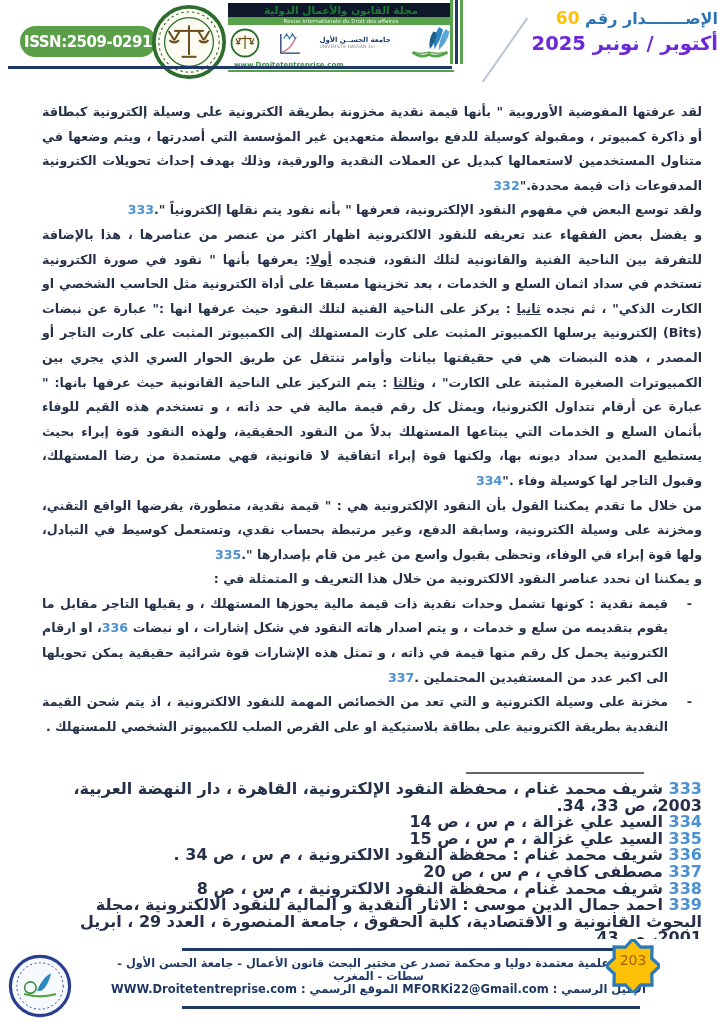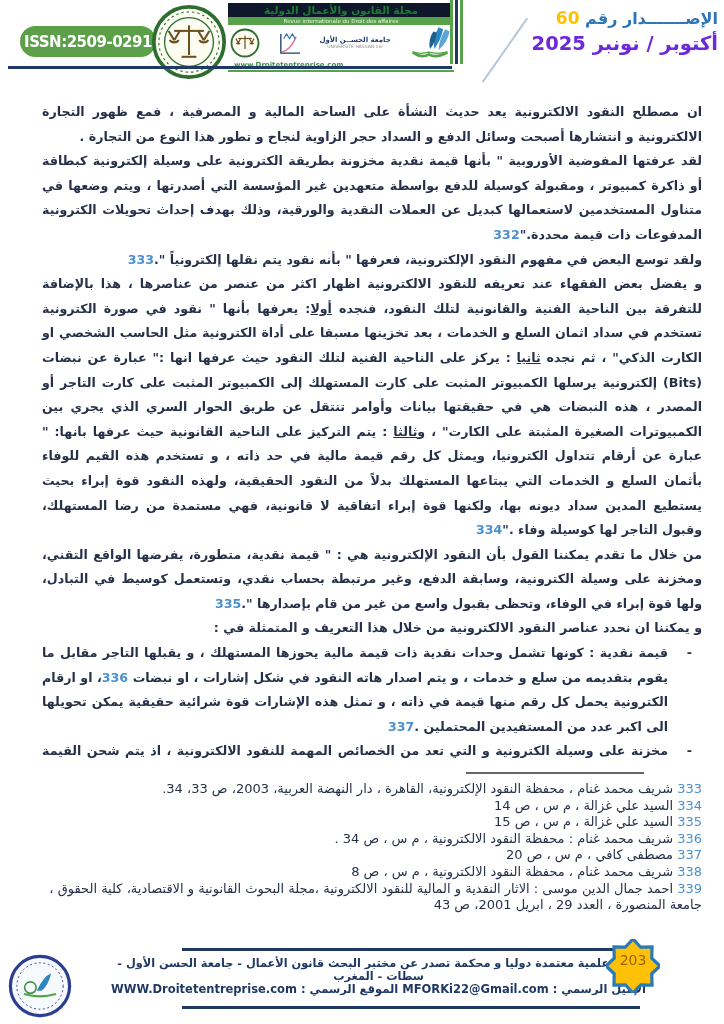--- a/index.html
+++ b/index.html
@@ -16,21 +16,21 @@
   .issn-pill{position:absolute;left:20px;top:26px;width:136px;height:31px;background:var(--green);
     border-radius:16px;display:flex;align-items:center;justify-content:center;
     color:#fff;font-weight:bold;font-size:15px;letter-spacing:-0.5px;}
   .hdr-rule{position:absolute;left:8px;top:66px;width:444px;height:3px;background:var(--navy);}
   .seal{position:absolute;left:152px;top:5px;width:74px;height:74px;}
   .banner{position:absolute;left:228px;top:3px;width:226px;height:66px;background:#fff;}
   .b-title{background:#0f172a;color:#1e7a34;font-weight:bold;font-size:10.5px;text-align:center;
     padding:1px 0;direction:rtl;line-height:12px;}
   .b-sub{background:#58a24c;color:#e4f3d8;font-size:5.5px;text-align:center;line-height:8px;}
   .b-main{display:flex;align-items:center;justify-content:space-between;height:36px;padding:0 2px;}
-  .univ{text-align:center;direction:rtl;}
+  .univ{text-align:left;direction:rtl;}
   .univ-name{color:#1c3d6e;font-size:7px;font-weight:bold;line-height:8px;}
   .univ-sub{color:#8a8a8a;font-size:4.5px;line-height:6px;}
   .b-url{color:#3f9142;font-weight:bold;font-size:7px;text-align:left;padding-left:6px;
     border-bottom:2.5px solid #58a24c;line-height:9px;}
   .vsep{position:absolute;left:450px;top:0;width:13px;height:64px;
     background:linear-gradient(to right,#58a24c 0 3px,#fff 3px 5px,var(--navy) 5px 8px,#fff 8px 10px,#58a24c 10px 13px);}
   .issue{position:absolute;right:6px;top:7px;direction:rtl;text-align:right;}
   .issue-l1{color:var(--tblue);font-weight:bold;font-size:16px;line-height:22px;}
   .issue-num{color:var(--gold);unicode-bidi:isolate;font-size:17px;}
   .issue-date{color:#6d28d9;font-weight:bold;font-size:19.5px;line-height:26px;margin-top:1px;}
@@ -42,21 +42,21 @@
   .para{text-align:justify;text-align-last:right;}
   .para.bullet{position:relative;padding-right:34px;}
   .dash{position:absolute;right:10px;top:0;}
   .run-ref{color:var(--ref);unicode-bidi:isolate;}
   .run-u{text-decoration:underline;}
 
   
   .fnsec{direction:rtl;padding:0 22px 0 42px;}
   .fn-sep{width:178px;height:2px;background:#666;margin:8px 58px 7px auto;}
   .fns{height:158px;overflow:hidden;}
-  .fn{font-size:13px;line-height:16.6px;font-weight:normal;color:var(--text);text-align:right;}
+  .fn{font-size:16px;line-height:16.6px;font-weight:bold;color:var(--text);text-align:right;}
   .fn-ltr{font-weight:normal;font-size:9.7px;}
   .fn-num{color:var(--ref);unicode-bidi:isolate;}
 
   
   .ftr{position:absolute;left:0;top:938px;width:724px;height:86px;}
   .ftr-line{position:absolute;left:182px;width:458px;height:3px;background:var(--navy);}
   .ftr-line.top{top:10px;} .ftr-line.bottom{top:68px;}
   .ftr-t1{position:absolute;left:105px;right:72px;top:19px;text-align:center;direction:rtl;
     font-size:11.3px;font-weight:bold;color:var(--navy);}
   .ftr-t2{position:absolute;left:105px;right:72px;top:44px;text-align:center;direction:rtl;
@@ -134,21 +134,20 @@
         <span>الإصـــــــدار رقم</span>
         <span class="issue-num">60</span>
       </div>
       <div class="issue-date">أكتوبر / نونبر 2025</div>
     </div>
 
     <div class="hdr-rule"></div>
   </header>
 
   <main class="article">
-      <div class="para"><span>ان مصطلح النقود الالكترونية يعد حديث النشأة على الساحة المالية و المصرفية ، فمع ظهور التجارة الالكترونية و انتشارها أصبحت وسائل الدفع و السداد حجر الزاوية لنجاح و تطور هذا النوع من التجارة .</span></div>
       <div class="para"><span>لقد عرفتها المفوضية الأوروبية " بأنها قيمة نقدية مخزونة بطريقة الكترونية على وسيلة إلكترونية كبطاقة أو ذاكرة كمبيوتر ، ومقبولة كوسيلة للدفع بواسطة متعهدين غير المؤسسة التي أصدرتها ، ويتم وضعها في متناول المستخدمين لاستعمالها كبديل عن العملات النقدية والورقية، وذلك بهدف إحداث تحويلات الكترونية المدفوعات ذات قيمة محددة."</span><span class="run-ref">332</span></div>
       <div class="para"><span>ولقد توسع البعض في مفهوم النقود الإلكترونية، فعرفها " بأنه نقود يتم نقلها إلكترونياً ".</span><span class="run-ref">333</span></div>
       <div class="para"><span>و يفضل بعض الفقهاء عند تعريفه للنقود الالكترونية اظهار اكثر من عنصر من عناصرها ، هذا بالإضافة للتفرقة بين الناحية الفنية والقانونية لتلك النقود، فنجده </span><span class="run-u">أولا</span><span>: يعرفها بأنها " نقود في صورة الكترونية تستخدم في سداد اثمان السلع و الخدمات ، بعد تخزينها مسبقا على أداة الكترونية مثل الحاسب الشخصي او الكارت الذكي" ، ثم نجده </span><span class="run-u">ثانيا</span><span> : يركز على الناحية الفنية لتلك النقود حيث عرفها انها :" عبارة عن نبضات (Bits) إلكترونية يرسلها الكمبيوتر المثبت على كارت المستهلك إلى الكمبيوتر المثبت على كارت التاجر أو المصدر ، هذه النبضات هي في حقيقتها بيانات وأوامر تنتقل عن طريق الحوار السري الذي يجري بين الكمبيوترات الصغيرة المثبتة على الكارت" ، </span><span class="run-u">وثالثا</span><span> : يتم التركيز على الناحية القانونية حيث عرفها بانها: " عبارة عن أرقام تتداول الكترونيا، ويمثل كل رقم قيمة مالية في حد ذاته ، و تستخدم هذه القيم للوفاء بأثمان السلع و الخدمات التي يبتاعها المستهلك بدلاً من النقود الحقيقية، ولهذه النقود قوة إبراء بحيث يستطيع المدين سداد ديونه بها، ولكنها قوة إبراء اتفاقية لا قانونية، فهي مستمدة من رضا المستهلك، وقبول التاجر لها كوسيلة وفاء ."</span><span class="run-ref">334</span></div>
       <div class="para"><span>من خلال ما تقدم يمكننا القول بأن النقود الإلكترونية هي : " قيمة نقدية، متطورة، يفرضها الواقع التقني، ومخزنة على وسيلة الكترونية، وسابقة الدفع، وغير مرتبطة بحساب نقدي، وتستعمل كوسيط في التبادل، ولها قوة إبراء في الوفاء، وتحظى بقبول واسع من غير من قام بإصدارها ".</span><span class="run-ref">335</span></div>
       <div class="para"><span>و يمكننا ان نحدد عناصر النقود الالكترونية من خلال هذا التعريف و المتمثلة في :</span></div>
       <div class="para bullet"><span class="dash">-</span><span>قيمة نقدية : كونها تشمل وحدات نقدية ذات قيمة مالية يحوزها المستهلك ، و يقبلها التاجر مقابل ما يقوم بتقديمه من سلع و خدمات ، و يتم اصدار هاته النقود في شكل إشارات ، او نبضات </span><span class="run-ref">336</span><span>، او ارقام الكترونية يحمل كل رقم منها قيمة في ذاته ، و تمثل هذه الإشارات قوة شرائية حقيقية يمكن تحويلها الى اكبر عدد من المستفيدين المحتملين .</span><span class="run-ref">337</span></div>
       <div class="para bullet"><span class="dash">-</span><span>مخزنة على وسيلة الكترونية و التي تعد من الخصائص المهمة للنقود الالكترونية ، اذ يتم شحن القيمة النقدية بطريقة الكترونية على بطاقة بلاستيكية او على القرص الصلب للكمبيوتر الشخصي للمستهلك .</span></div>
     </main>
 
   <section class="fnsec">

